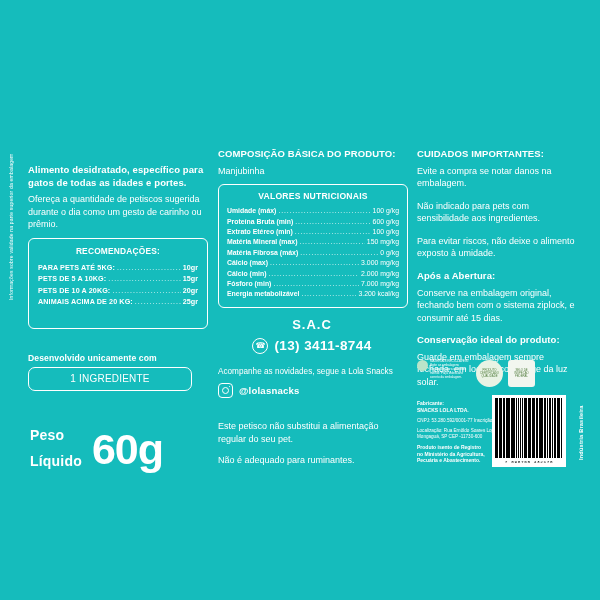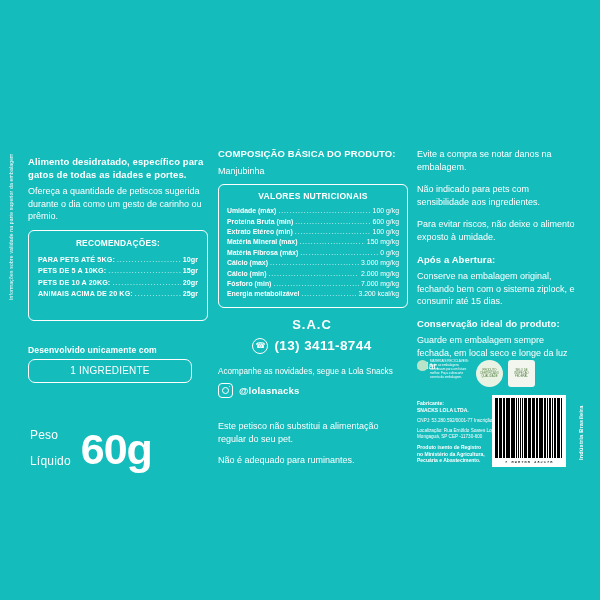--- a/index.html
+++ b/index.html
@@ -20,21 +20,21 @@
     width: 600px;
     height: 600px;
     background: #1dbdbd;
     background: #15bcbc;
   }
   
   .col {
     position: absolute;
     color: #ffffff;
   }
-  .col-left  { left: 28px;  top: 156px; width: 178px; }
+  .col-left  { left: 28px;  top: 164px; width: 178px; }
   .col-mid   { left: 218px; top: 148px; width: 188px; }
   .col-right { left: 417px; top: 148px; width: 160px; }
 
   .hd {
     font-weight: bold;
     font-size: 9.5px;
     line-height: 12.5px;
     margin: 0 0 4px 0;
     letter-spacing: 0.1px;
   }
@@ -103,22 +103,22 @@
   
   .weight {
     position: absolute;
     left: 30px;
     top: 418px;
     color: #ffffff;
     display: flex;
     align-items: flex-end;
   }
   .weight .txt {
-    font-size: 12px;
-    font-weight: normal;
+    font-size: 14px;
+    font-weight: bold;
     line-height: 16.5px;
     letter-spacing: 0.2px;
     margin-top: 9px;
   }
   .weight .num {
     font-size: 43px;
     font-weight: bold;
     line-height: 40px;
     margin-left: 10px;
     letter-spacing: -1px;
@@ -471,20 +471,21 @@
       <span class="handle">@lolasnacks</span>
     </div>
   </div>
 
   <div class="mid-foot">
     <p>Este petisco não substitui a alimentação regular do seu pet.</p>
     <p>Não é adequado para ruminantes.</p>
   </div>
 
   <div class="col col-right">
+    <div class="hd">CUIDADOS IMPORTANTES:</div>
     <div class="bd">Evite a compra se notar danos na embalagem.</div>
     <div class="bd">Não indicado para pets com sensibilidade aos ingredientes.</div>
     <div class="bd">Para evitar riscos, não deixe o alimento exposto à umidade.</div>
 
     <div class="hd">Após a Abertura:</div>
     <div class="bd">Conserve na embalagem original, fechando bem com o sistema ziplock, e consumir até 15 dias.</div>
 
     <div class="hd">Conservação ideal do produto:</div>
     <div class="bd">Guarde em embalagem sempre fechada, em local seco e longe da luz solar.</div>
   </div>

